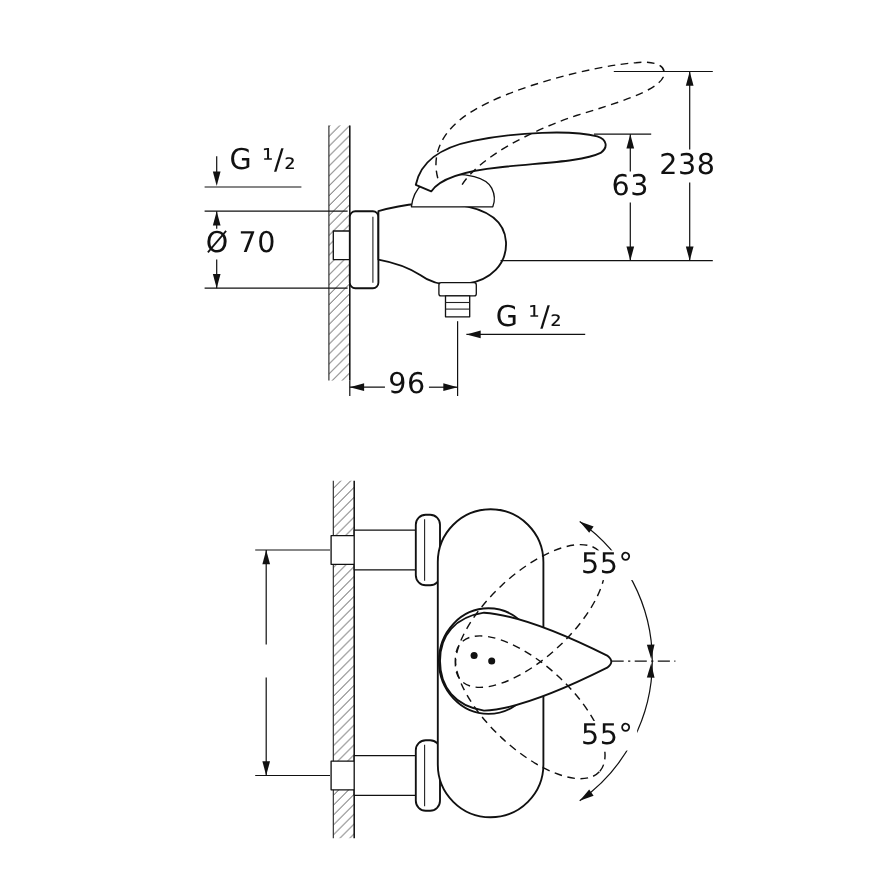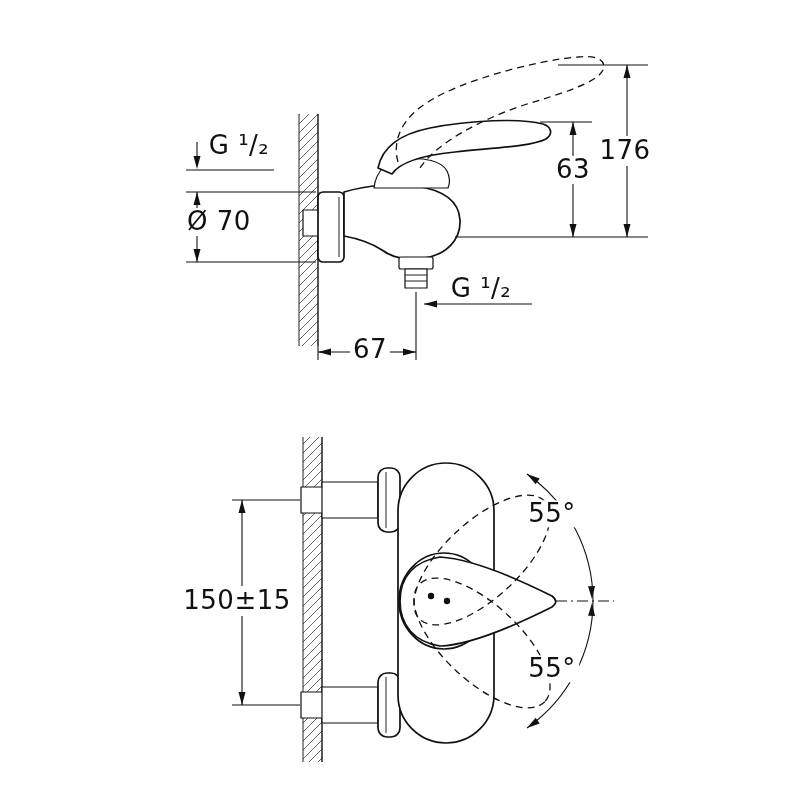--- a/index.html
+++ b/index.html
@@ -170,25 +170,24 @@
       </g>
     </g>
   </svg>
 
   <div class="dim-label" style="left:239px; top:146px">G ¹/₂</div>
 
   <div class="dim-label" style="left:219px; top:222px">Ø 70</div>
 
   <div class="dim-label" style="left:573px; top:170px">63</div>
 
-  <div class="dim-label" style="left:625px; top:151px">176</div>
+  <div class="dim-label" style="left:625px; top:151px">238</div>
 
   <div class="dim-label" style="left:481px; top:289px">G ¹/₂</div>
 
-  <div class="dim-label" style="left:370px; top:350px">67</div>
+  <div class="dim-label" style="left:370px; top:350px">96</div>
 
-  <div class="dim-label" style="left:237px; top:601px">150±15</div>
 
   <div class="dim-label" style="left:552px; top:514px">55°</div>
 
   <div class="dim-label" style="left:552px; top:669px">55°</div>
 
 </div>
 
 </body></html>

